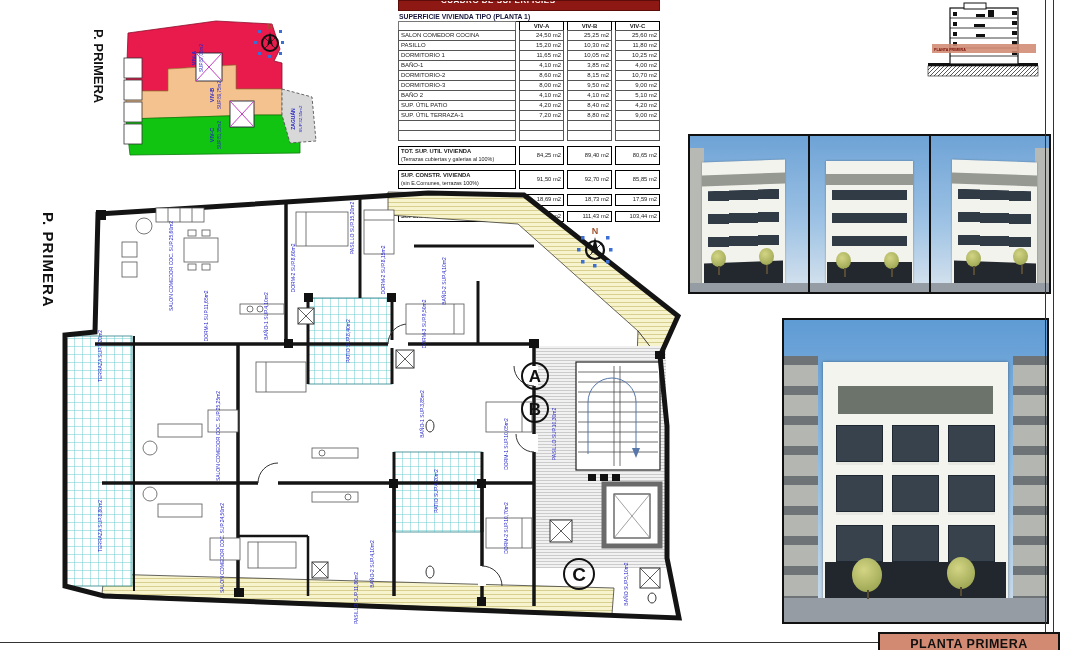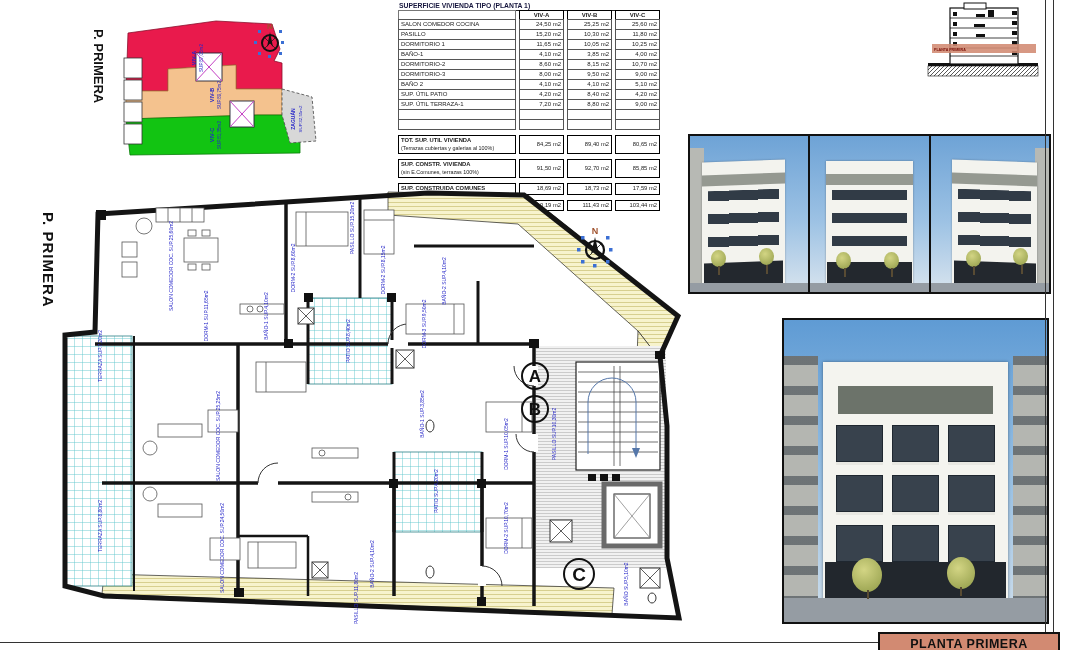--- a/index.html
+++ b/index.html
@@ -111,20 +111,23 @@
       <rect x="200" y="52" width="3" height="3"></rect>
         <rect x="190" y="27" width="3" height="3"></rect>
       <rect x="211" y="27" width="3" height="3"></rect>
         <rect x="190" y="49" width="3" height="3"></rect>
       <rect x="211" y="49" width="3" height="3"></rect>
       </g>
   </g>
 </svg>
 
 <div class="abs tbl">
+  <div class="tbl-titlebar">
+    <span>CUADRO DE SUPERFICIES</span>
+  </div>
   <div class="tbl-sub">SUPERFICIE VIVIENDA TIPO  (PLANTA 1)</div>
   <div class="t-row t-head">
     <div class="t-cell t-lbl"></div>
     <div class="t-cell">VIV-A</div>
     <div class="t-cell">VIV-B</div>
     <div class="t-cell">VIV-C</div>
   </div>
 
   <div class="t-row">
     <div class="t-cell">SALON COMEDOR COCINA</div>

